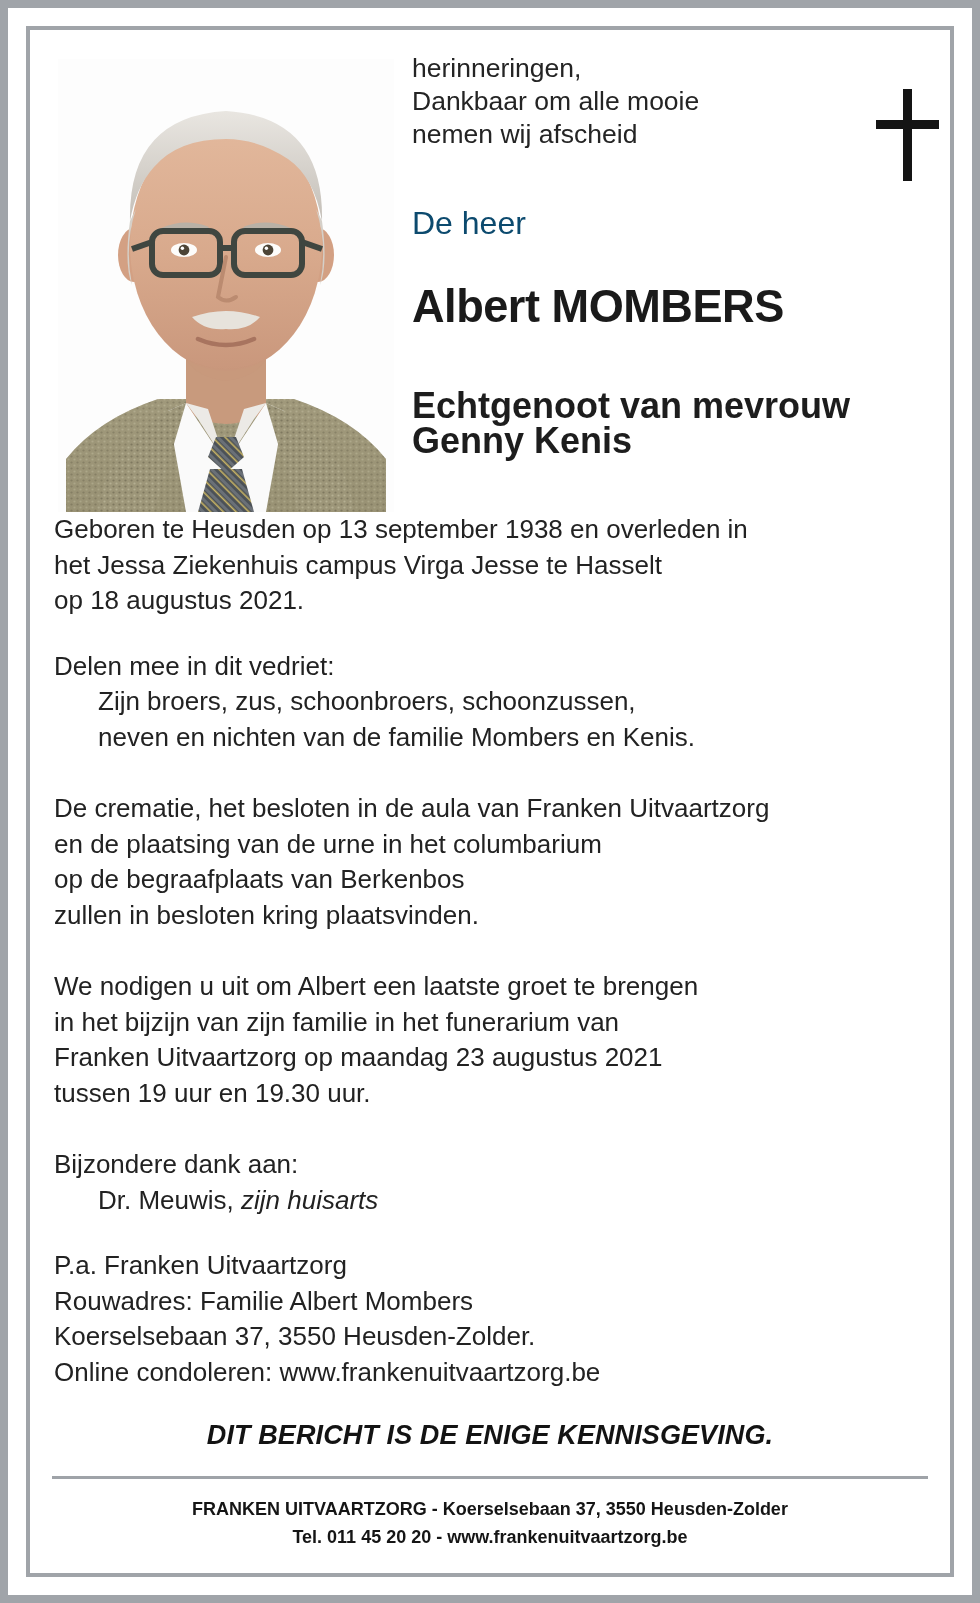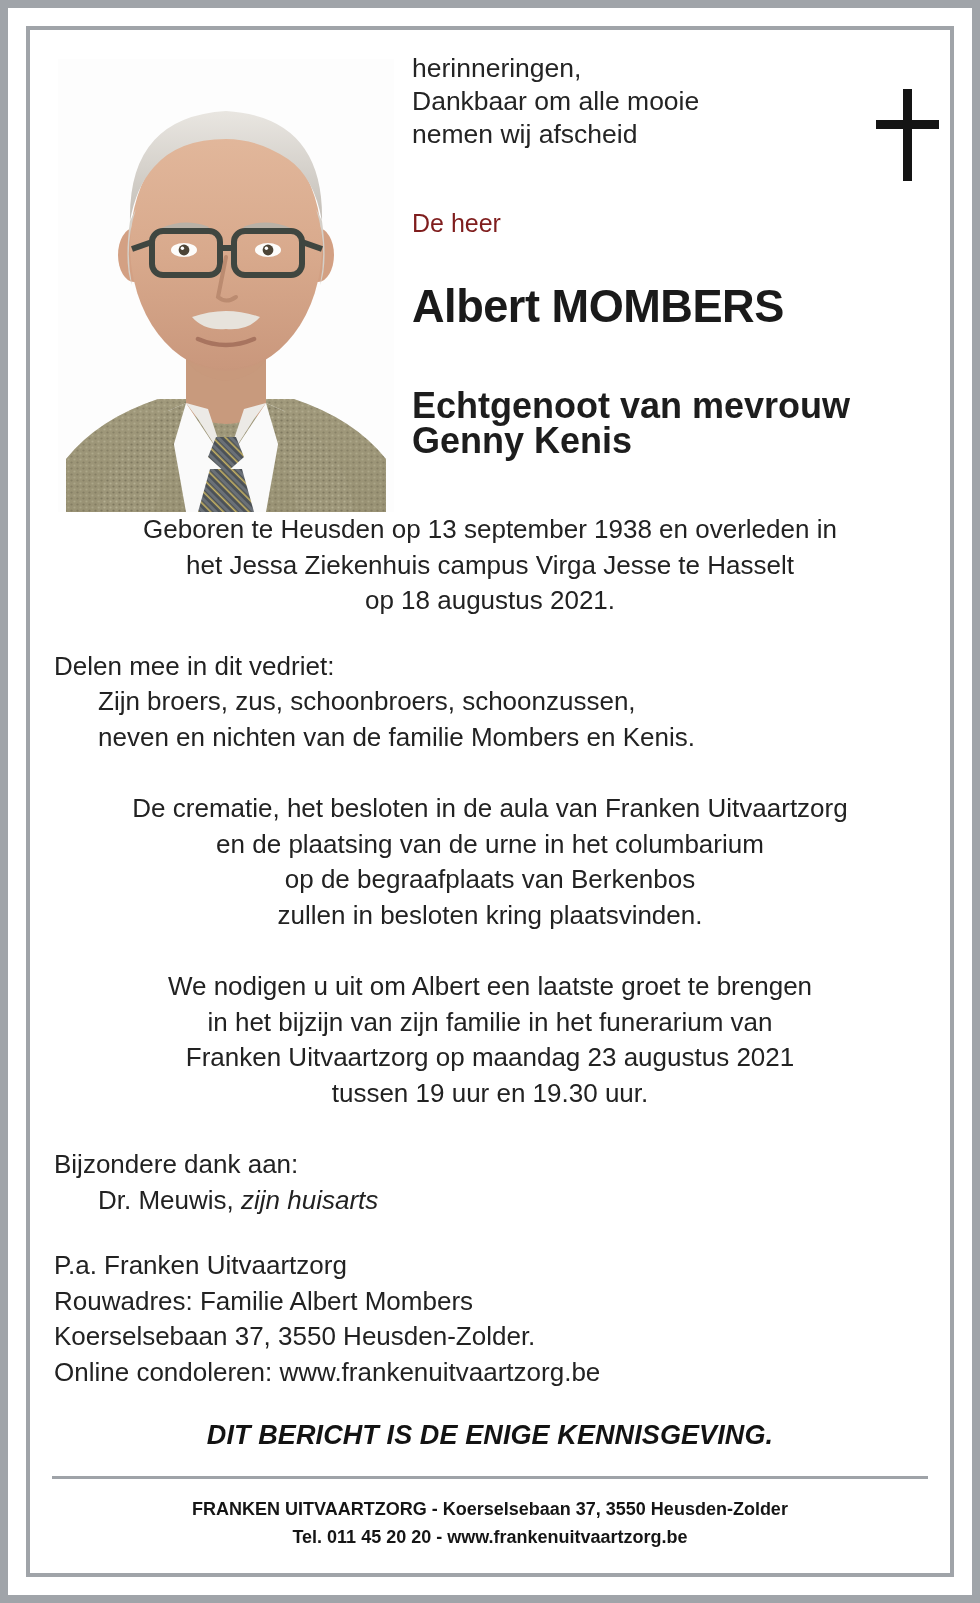--- a/index.html
+++ b/index.html
@@ -65,23 +65,23 @@
   .intro-line {
     font-size: 26.5px;
     line-height: 33px;
     color: #242424;
     white-space: pre;
   }
   #deheer {
     position: absolute;
     left: 382px;
     top: 177px;
-    font-size: 25px;
+    font-size: 32px;
     line-height: 33px;
-    color: #7f1d1d;
+    color: #0c4a6e;
     text-align: center;
   }
   #fullname {
     position: absolute;
     left: 382px;
     top: 248px;
     font-size: 47px;
     line-height: 56px;
     font-weight: bold;
     letter-spacing: -0.5px;
@@ -132,21 +132,21 @@
   
   .body-area {
     padding: 0 24px;
   }
   p.para {
     margin: 0;
     font-size: 26px;
     line-height: 35.5px;
     color: #222222;
   }
-  p.centered { text-align: center; }
+  p.centered { }
   p.left { text-align: left; }
   .gap-md { height: 30px; }
   .gap-lg { height: 36px; }
   .ln { display: block; white-space: pre; }
   .ln.indent { padding-left: 44px; }
   .italic { font-style: italic; }
 
   
   #notice {
     text-align: center;

